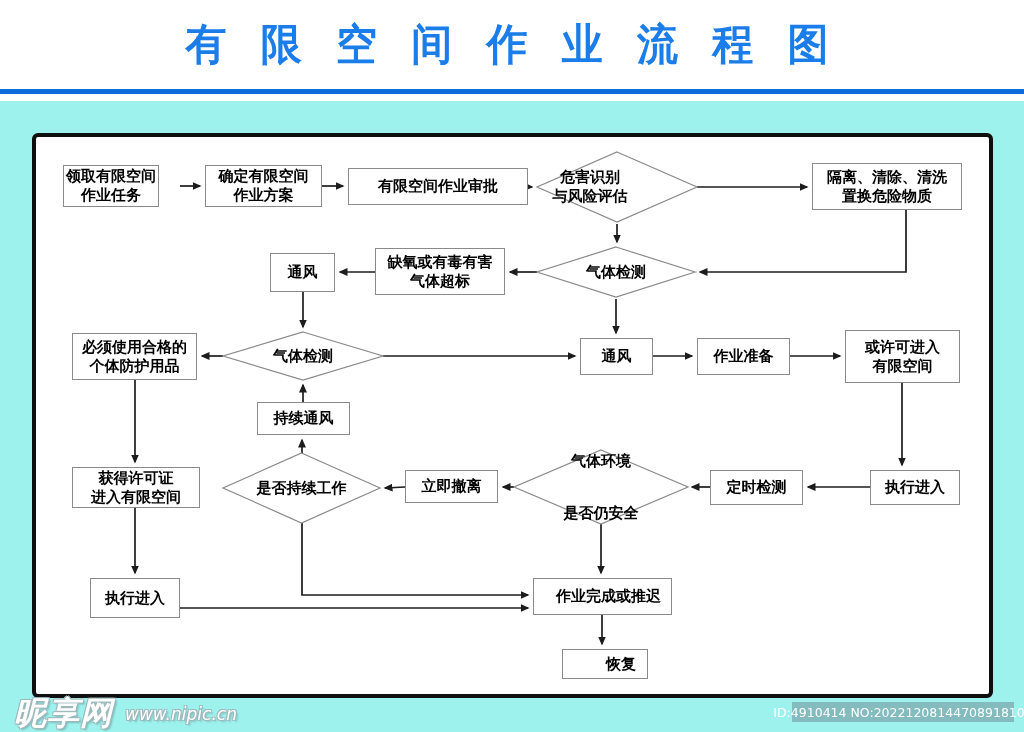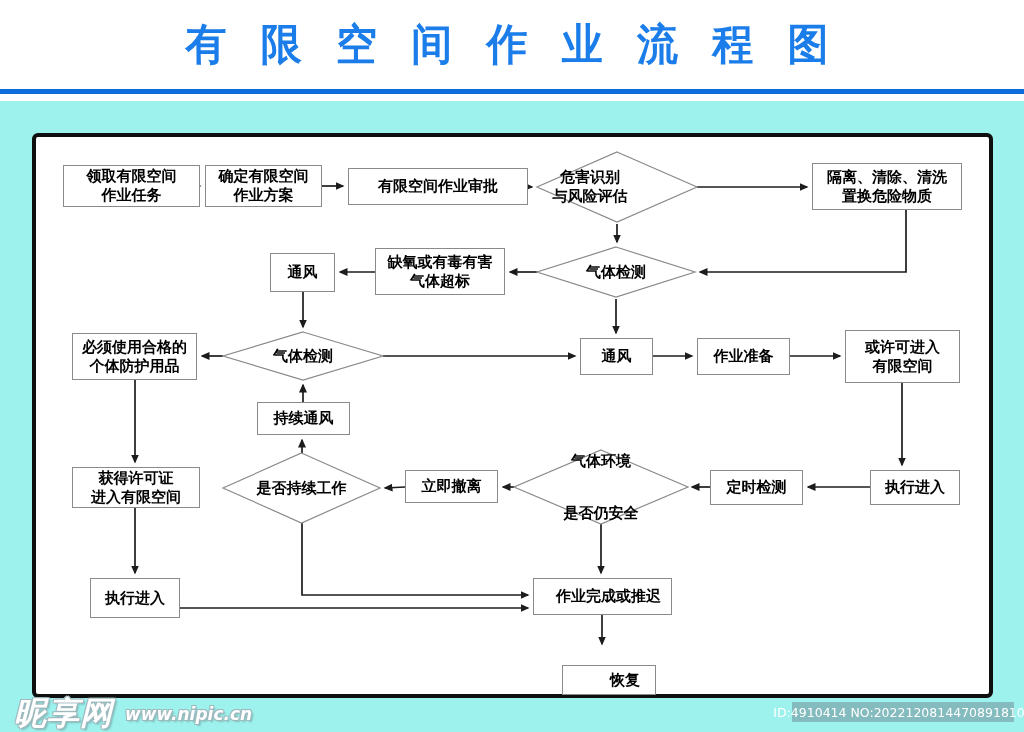--- a/index.html
+++ b/index.html
@@ -36,21 +36,21 @@
   .node.diamond{background:transparent;border:none;}
   
   .site-mark{
     position:absolute;left:14px;top:699px;height:30px;display:flex;align-items:center;gap:12px;
   }
   .site-logo{
     font-size:32px;font-weight:bold;font-style:italic;color:#ffffff;letter-spacing:1px;
     text-shadow:-1px -1px 0 #9fb9bd,1px -1px 0 #9fb9bd,-1px 1px 0 #9fb9bd,1px 1px 0 #9fb9bd,2px 2px 2px rgba(60,90,95,.35);
   }
   .site-url{
-    font-size:17px;font-weight:bold;font-style:italic;color:#ffffff;
+    font-size:17px;font-weight:normal;font-style:italic;color:#ffffff;
     text-shadow:-1px -1px 0 #9fb9bd,1px -1px 0 #9fb9bd,-1px 1px 0 #9fb9bd,1px 1px 0 #9fb9bd,2px 2px 2px rgba(60,90,95,.35);
   }
   .id-badge{
     position:absolute;left:792px;top:702px;width:222px;height:20px;
     background:rgba(125,172,178,0.8);color:#ffffff;font-size:12.5px;
     display:flex;align-items:center;justify-content:center;white-space:nowrap;
   }
 </style>
 </head>
 <body>
@@ -100,21 +100,21 @@
         </g>
       <g id="diamond-layer">
           <polygon points="581,15 661,50 581,85 501,50" fill="#ffffff" stroke="#8a8a8a" stroke-width="1.2"></polygon>
           <polygon points="580,110 659,135 580,160 501,135" fill="#ffffff" stroke="#8a8a8a" stroke-width="1.2"></polygon>
           <polygon points="267,195 347,219 267,243 187,219" fill="#ffffff" stroke="#8a8a8a" stroke-width="1.2"></polygon>
           <polygon points="265.5,316 344,351 265.5,386 187,351" fill="#ffffff" stroke="#8a8a8a" stroke-width="1.2"></polygon>
           <polygon points="565,313 652,350 565,387 478,350" fill="#ffffff" stroke="#8a8a8a" stroke-width="1.2"></polygon>
         </g>
     </svg>
     <div id="node-layer">
-        <div class="node box" style="left: 27px; top: 28px; width: 137px; height: 42px;">
+        <div class="node box" style="left: 27px; top: 28px; width: 96px; height: 42px;">
           <span>领取有限空间</span>
           <span>作业任务</span>
         </div>
         <div class="node box" style="left: 169px; top: 28px; width: 117px; height: 42px;">
           <span>确定有限空间</span>
           <span>作业方案</span>
         </div>
         <div class="node box" style="left: 312px; top: 31px; width: 180px; height: 37px;">
           <span>有限空间作业审批</span>
         </div>
@@ -175,21 +175,21 @@
         </div>
         <div class="node box" style="left: 834px; top: 333px; width: 90px; height: 35px;">
           <span>执行进入</span>
         </div>
         <div class="node box" style="left: 54px; top: 441px; width: 90px; height: 40px;">
           <span>执行进入</span>
         </div>
         <div class="node box" style="left: 497px; top: 441px; width: 139px; height: 37px; padding-left: 12px;">
           <span>作业完成或推迟</span>
         </div>
-        <div class="node box" style="left: 526px; top: 528px; width: 94px; height: 30px; padding-left: 32px;">
+        <div class="node box" style="left: 526px; top: 512px; width: 86px; height: 30px; padding-left: 32px;">
           <span>恢复</span>
         </div>
       </div>
   </div>
 </div>
 
 <div class="site-mark">
   <span class="site-logo">昵享网</span>
   <span class="site-url">www.nipic.cn</span>
 </div>

